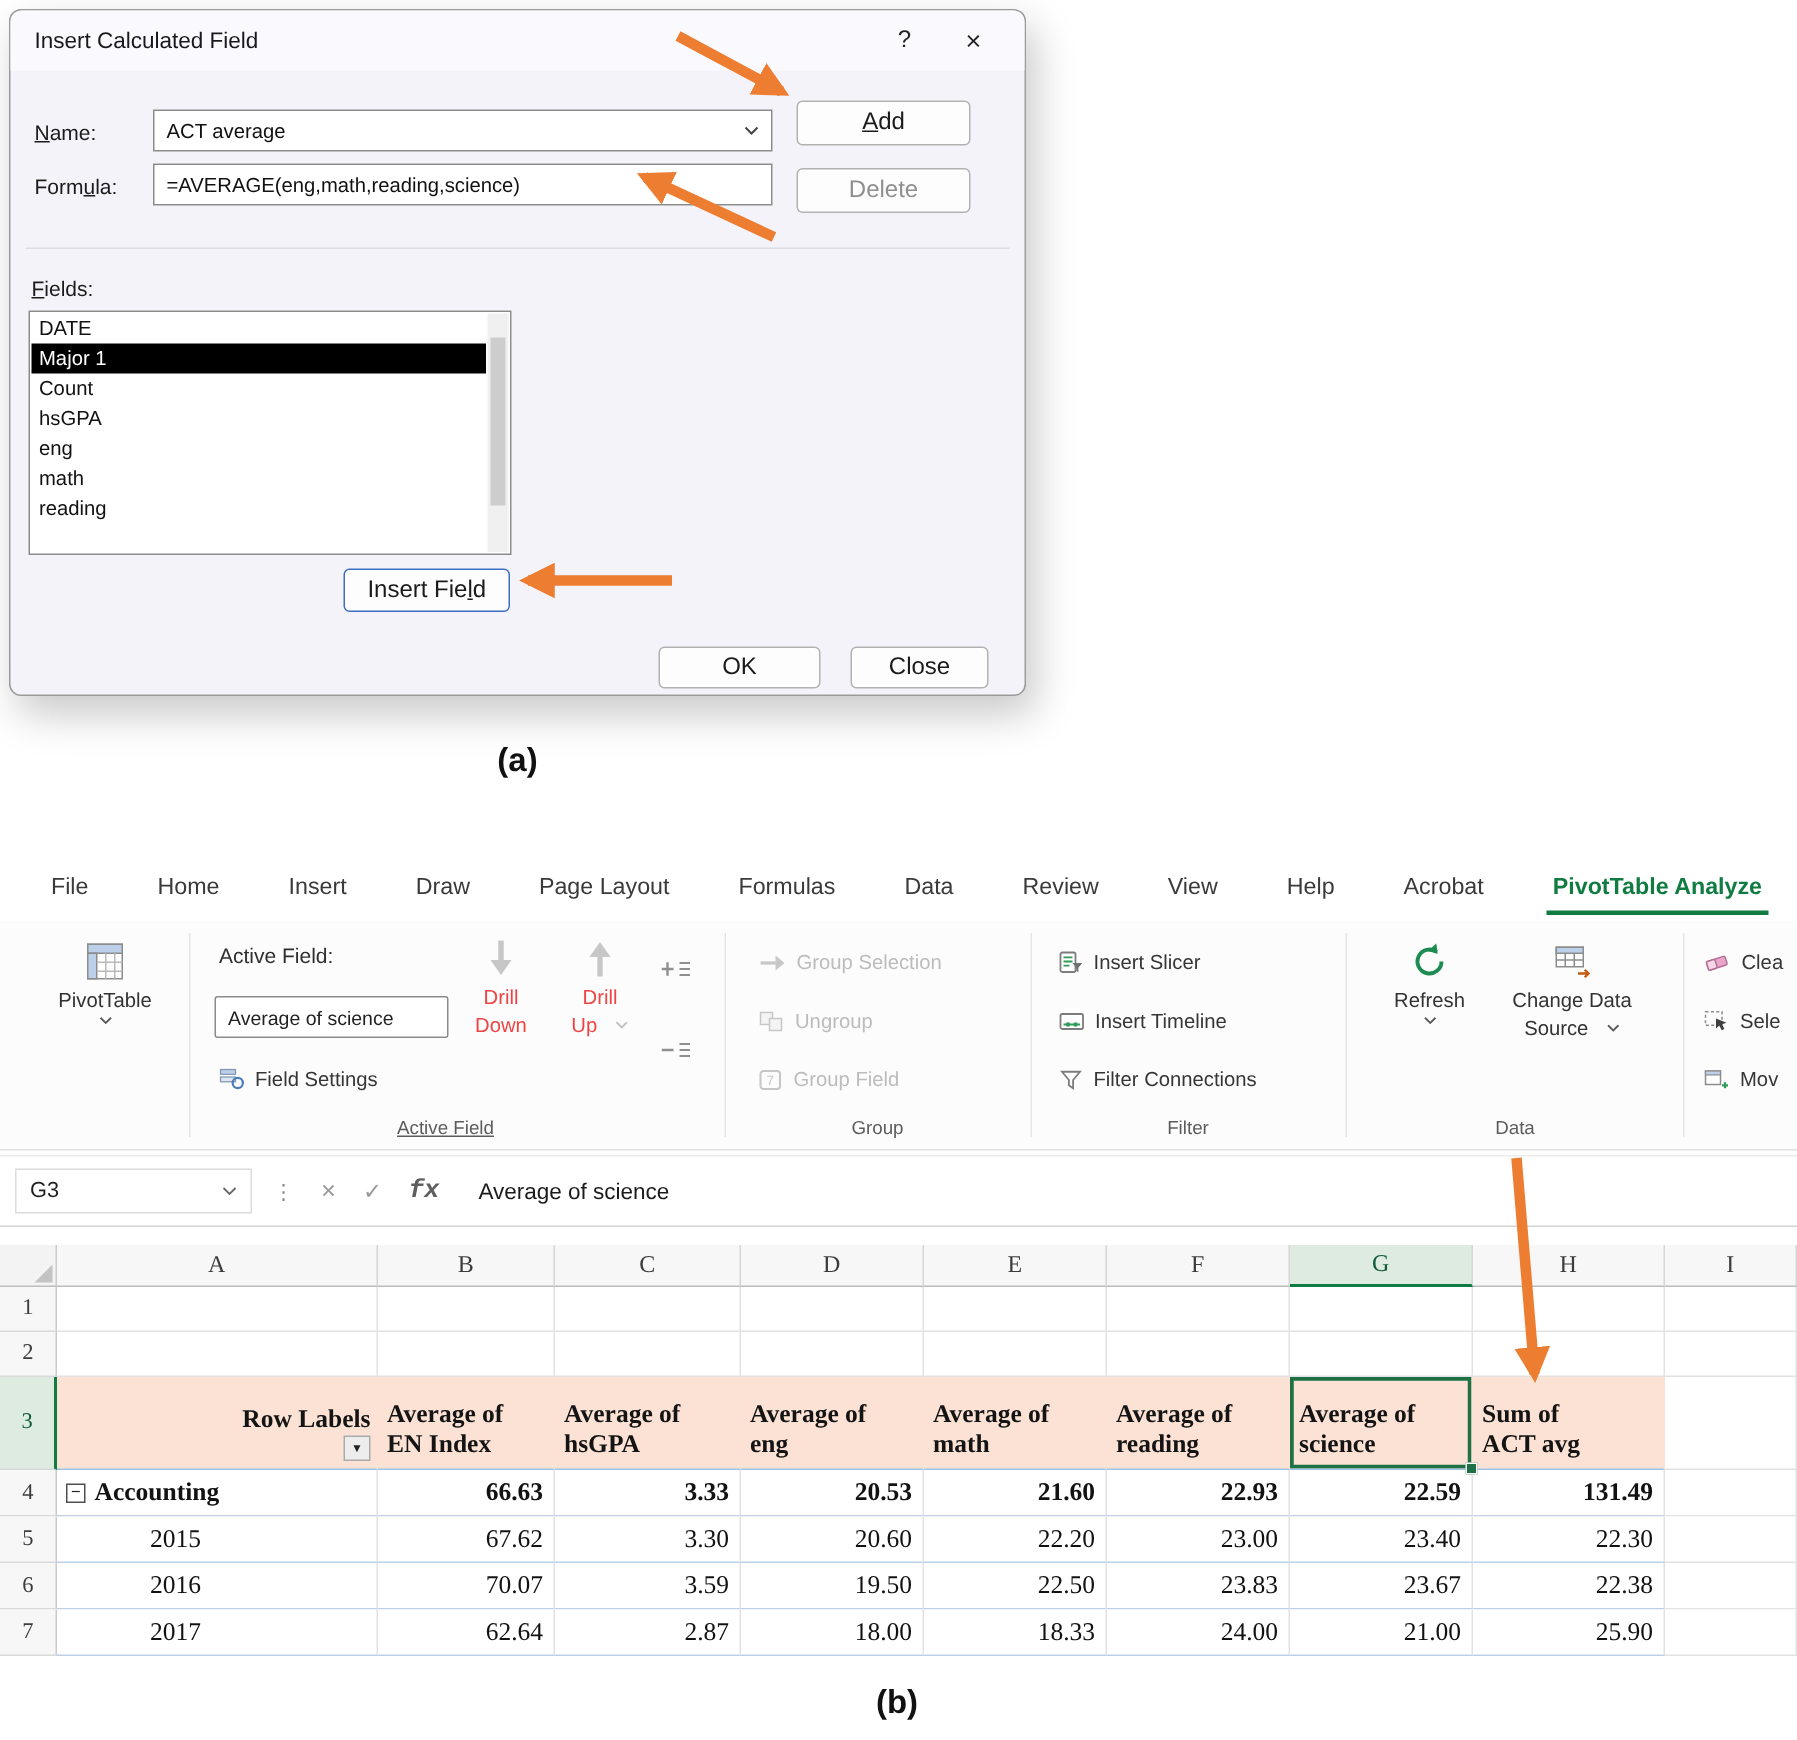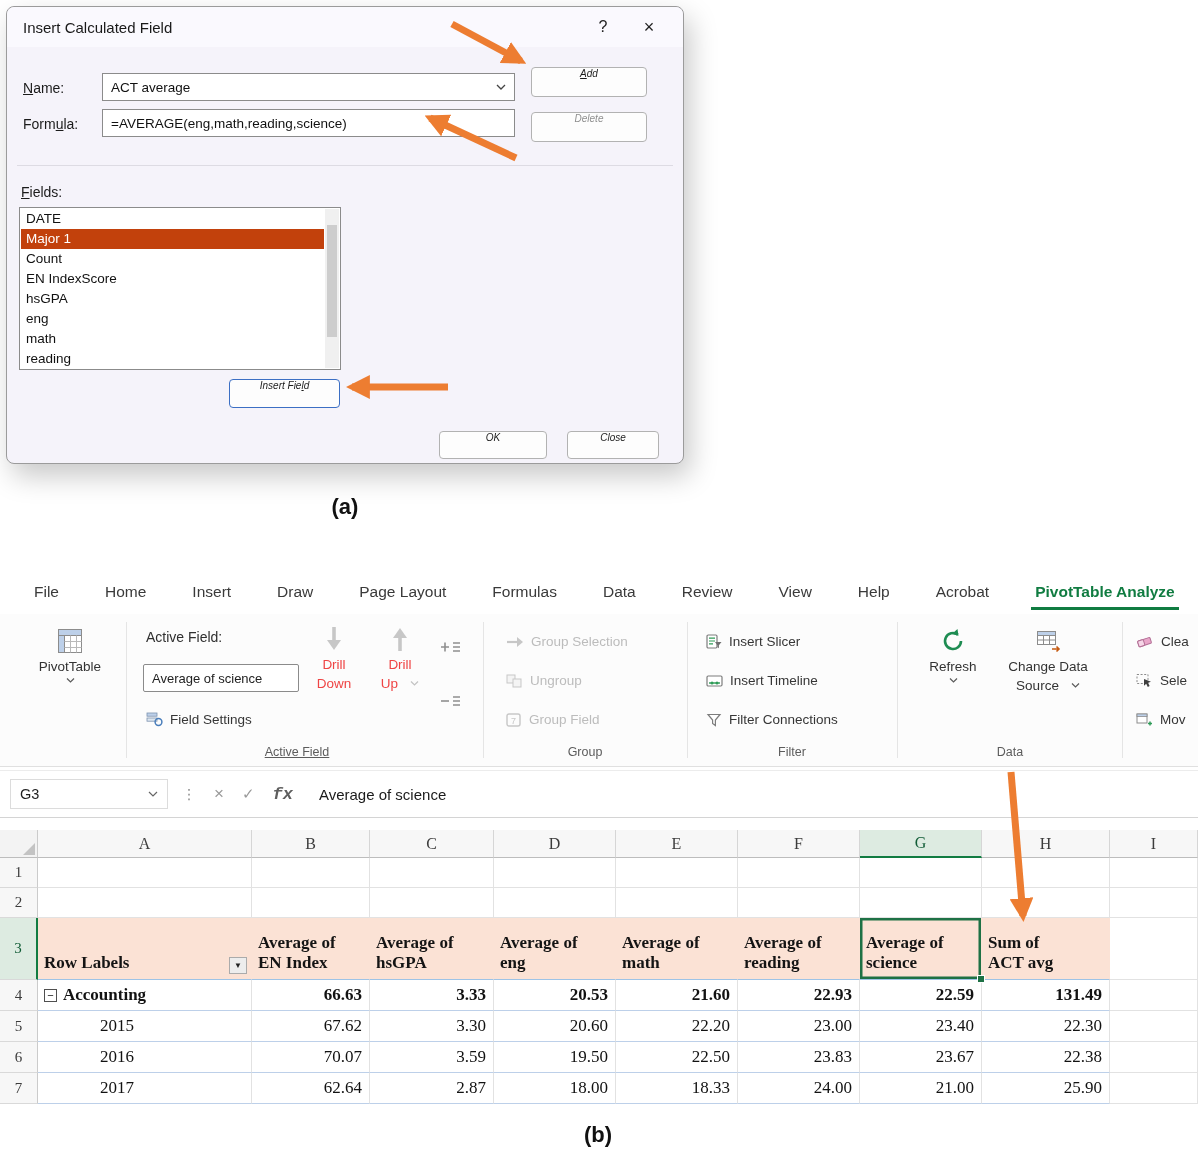--- a/index.html
+++ b/index.html
@@ -13,27 +13,27 @@
             border:1px solid #9b9b9b; border-radius:8px; box-shadow:6px 12px 28px rgba(0,0,0,.22); z-index:5; }
   .d-title { height:40px; display:flex; align-items:center; padding:0 10px 0 16px; font-size:15px; color:#191919;
              background:#faf9fe; border-radius:8px 8px 0 0; }
   .d-help { margin-left:auto; width:44px; text-align:center; font-size:16px; color:#222; }
   .d-x { width:48px; text-align:center; font-size:18px; color:#222; }
   .d-lbl { position:absolute; font-size:14px; color:#1b1b1b; }
   .d-input { position:absolute; background:#fff; border:1px solid #8b8b8b; display:flex; align-items:center;
              padding:0 8px; font-size:13.5px; color:#111; }
   .combo-chev { margin-left:auto; }
   .d-btn { position:absolute; background:#fdfdfd; border:1px solid #b2b2b2; border-radius:4px; display:flex;
-           justify-content:center; font-size:10px; color:#1b1b1b;font-style:italic; }
+           align-items:center; justify-content:center; font-size:16px; color:#1b1b1b; }
   .d-btn.disabled { color:#8f8f8f; }
   .d-sep { position:absolute; left:10px; right:10px; top:158px; height:1px; background:#dddbe3; }
   .d-list { position:absolute; left:12px; top:200px; width:322px; height:163px; background:#fff;
             border:1px solid #8b8b8b; font-size:13.5px; padding:1px 16px 1px 1px; overflow:hidden; }
   .d-item { height:20px; line-height:20px; padding:0 5px; color:#111; white-space:nowrap; }
-  .d-item.sel { background:#c2410c; color:#fff; }
+  .d-item.sel { background:#000000; color:#fff; }
   .d-scroll { position:absolute; top:1px; bottom:1px; right:1px; width:14px; background:#f0f0f0; }
   .d-thumb { position:absolute; left:2px; width:10px; top:16px; height:112px; background:#cdcdcd; }
   .insert-field { left:222px; top:372px; width:111px; height:29px; border:1.5px solid #3c6fc4; }
 
   .figlab { position:absolute; font-weight:700; font-size:22px; color:#111; text-align:center; width:120px; }
 
   
   .excel { position:absolute; left:0; top:570px; width:1198px; height:536px; background:#fff; }
   .tabs { position:absolute; left:0; top:0; width:100%; height:44px; display:flex; align-items:center;
           gap:46px; padding-left:34px; font-size:15.5px; color:#3a3a3a; background:#fff; }
@@ -80,21 +80,21 @@
   .gut { width:38px; background:#f7f7f7; border-right:1px solid #cbcbcb; border-bottom:1px solid #d9d9d9;
          display:flex; align-items:center; justify-content:center; font-size:15px; color:#3c3c3c; }
   .gut.gsel { background:#ddebe1; border-right:2px solid #107C41; color:#115c36; }
   .cell { border-right:1px solid #e2e2e2; border-bottom:1px solid #e2e2e2; background:#fff; }
   .cA{width:214px;} .cB{width:118px;} .cC{width:124px;} .cD{width:122px;} .cE{width:122px;}
   .cF{width:122px;} .cG{width:122px;} .cH{width:128px;} .cI{width:88px;}
   .hcell { background:#FBE2D5; border-right:1px solid #FBE2D5; border-bottom:1px solid #9DC3E6;
            display:flex; flex-direction:column; justify-content:flex-end; align-items:flex-start;
            padding:2px 4px 5px 6px; font-weight:700; font-size:17px; line-height:1.22; color:#141414; }
   .hcell .hl { white-space:nowrap; }
-  .rowlabels-cell { flex-direction:row; align-items:flex-end; }
+  .rowlabels-cell { flex-direction:column; align-items:flex-end; }
   .filter-btn { margin-left:auto; width:18px; height:17px; background:#ededed; border:1px solid #ababab;
                 display:flex; align-items:center; justify-content:center; font-size:8px; color:#222;
                 font-family:"Liberation Sans",sans-serif; }
   .selcell { position:relative; box-shadow:inset 0 0 0 2.5px #1E7145; }
   .fill-handle { position:absolute; right:-4px; bottom:-4px; width:8px; height:8px; background:#1E7145; border:1px solid #fff; z-index:3; }
   .dcell { display:flex; align-items:center; justify-content:flex-end; padding-right:7px; font-size:17px;
            color:#121212; border-bottom:1px solid #BDD0E9; }
   .lblcell { justify-content:flex-start; padding-left:6px; }
   .ind { padding-left:62px; }
   .bold { font-weight:700; }
@@ -135,21 +135,20 @@
       <span>Delete</span>
     </div>
 
     <div class="d-sep"></div>
 
     <label class="d-lbl" style="left:14px;top:177px;"><span class="u">F</span><span>ields:</span></label>
     <div class="d-list">
       <div class="d-item">DATE</div>
       <div class="d-item sel">Major 1</div>
       <div class="d-item">Count</div>
-      <div class="d-item">EN IndexScore</div>
       <div class="d-item">hsGPA</div>
       <div class="d-item">eng</div>
       <div class="d-item">math</div>
       <div class="d-item">reading</div>
       <div class="d-scroll">
           <div class="d-thumb"></div>
         </div>
     </div>
 
     <div class="d-btn insert-field">

